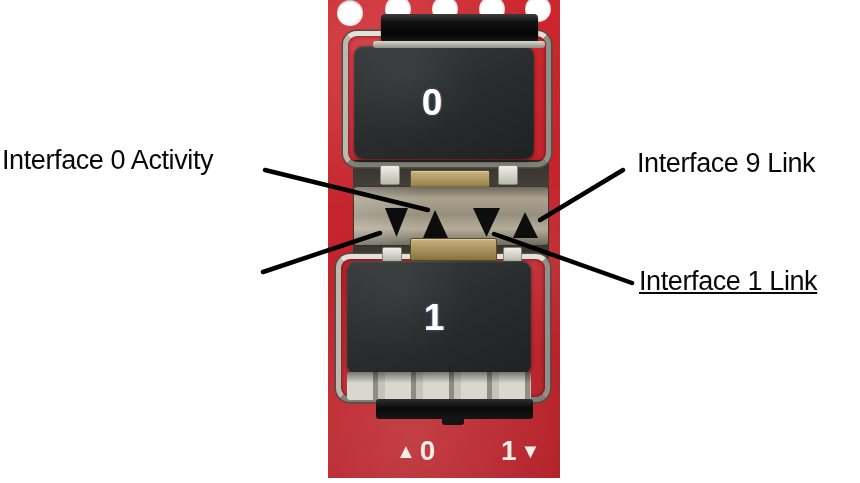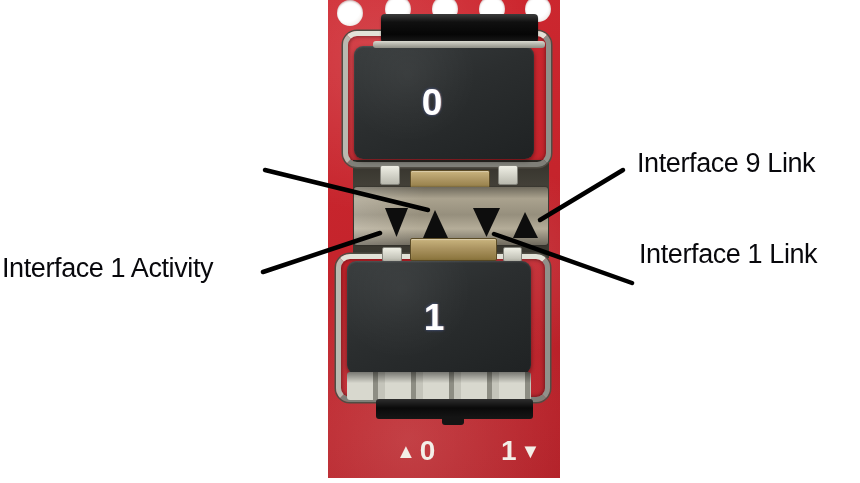--- a/index.html
+++ b/index.html
@@ -76,21 +76,21 @@
     color:var(--silkscreen-white);}
   .silk .marker{font-size:20px;line-height:24px;}
   .silk .digit{font-size:28px;font-weight:bold;line-height:24px;}
   
   .callouts{position:absolute;left:0;top:0;pointer-events:none;}
   .anno{position:absolute;color:var(--annotation-text);font-size:27px;
     letter-spacing:-0.4px;white-space:nowrap;line-height:1.1;}
   .anno-i0a{left:2px;top:146px;}
   .anno-i1a{left:2px;top:254px;}
   .anno-i0l{left:637px;top:149px;}
-  .anno-i1l{left:639px;top:240px;}
+  .anno-i1l{left:639px;top:267px;text-decoration:underline;}
 </style>
 </head>
 <body>
 
 <div class="stage">
 
   <div class="photo">
 
     <div class="hole" style="left:9px;top:0px;"></div>
     <div class="hole" style="left:57px;top:-4px;"></div>
@@ -139,17 +139,17 @@
     </div>
   </div>
 
   <svg class="callouts" width="860" height="483" viewBox="0 0 860 483">
     <line x1="265" y1="170" x2="428" y2="210" stroke="#000000" stroke-width="4.5" stroke-linecap="round"></line>
     <line x1="263" y1="272" x2="380" y2="233" stroke="#000000" stroke-width="4.5" stroke-linecap="round"></line>
     <line x1="623" y1="170" x2="540" y2="220" stroke="#000000" stroke-width="4.5" stroke-linecap="round"></line>
     <line x1="632" y1="283" x2="494" y2="234" stroke="#000000" stroke-width="4.5" stroke-linecap="round"></line>
   </svg>
 
-  <div class="anno anno-i1a">Interface 1 Activity</div>
+  <div class="anno anno-i0a">Interface 0 Activity</div>
   <div class="anno anno-i0l">Interface 9 Link</div>
   <div class="anno anno-i1l">Interface 1 Link</div>
 
 </div>
 
 </body></html>

